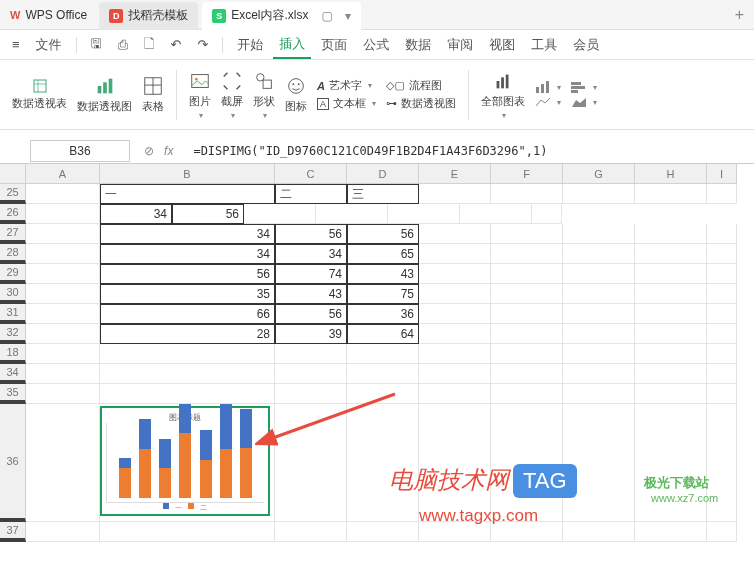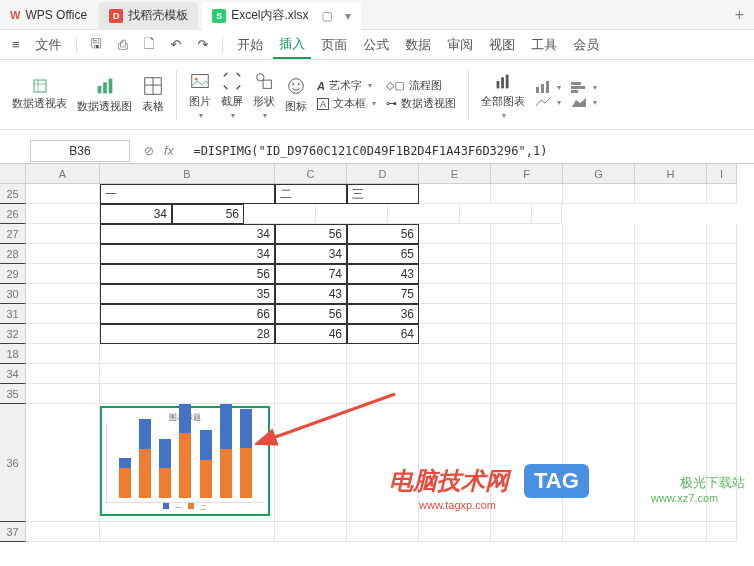--- a/index.html
+++ b/index.html
@@ -23,21 +23,21 @@
 .rib-big{display:flex;flex-direction:column;align-items:center;gap:2px;padding:2px 4px}
 .rib-label{font-size:11px;color:#444;white-space:nowrap}
 .rib-sep{width:1px;height:50px;background:#e0e0e0;margin:0 6px}
 .rib-stack{display:flex;flex-direction:column;gap:3px;padding:0 4px}
 .rib-row{display:flex;align-items:center;gap:4px;font-size:11px;color:#444;white-space:nowrap}
 .fx-bar{height:26px;display:flex;align-items:center;border-bottom:1px solid #ccc;padding:4px 0;gap:6px;margin-top:8px}
 .name-box{width:100px;height:22px;border:1px solid #ccc;margin-left:30px;padding:0 10px;display:flex;align-items:center;justify-content:center;font-size:12px;background:#fff}
 .fx-icons{display:flex;gap:10px;margin:0 8px;color:#888}
 .fx-input{flex:1;padding:0 6px;font-size:12px;color:#333;font-family:Consolas,monospace}
 .sheet{position:relative;display:flex}
-.row-hdr{height:20px;background:#f0f0f0;border-bottom:1px solid #404040;border-right:1px solid #d0d0d0;display:flex;align-items:center;justify-content:center;font-size:11px;color:#777}
+.row-hdr{height:20px;background:#f0f0f0;border-bottom:4px solid #404040;border-right:1px solid #d0d0d0;display:flex;align-items:center;justify-content:center;font-size:11px;color:#777}
 .row-hdr.tall{height:118px}
 .grid{flex:1}
 .col-hdrs{display:flex;height:20px}
 .col-hdr{background:#f0f0f0;border-right:1px solid #d0d0d0;border-bottom:1px solid #d0d0d0;display:flex;align-items:center;justify-content:center;font-size:11px;color:#777}
 .cw-a{width:74px}.cw-b{width:175px}.cw-c{width:72px}.cw-d{width:72px}.cw-e{width:72px}.cw-f{width:72px}.cw-g{width:72px}.cw-h{width:72px}.cw-i{width:30px}
 .corner{width:26px;height:20px;background:#f0f0f0;border-right:1px solid #d0d0d0;border-bottom:1px solid #d0d0d0}
 .rows{}
 .row{display:flex;height:20px}
 .row.tall{height:118px}
 .cell{border-right:1px solid #e5e5e5;border-bottom:1px solid #e5e5e5;padding:0 4px;display:flex;align-items:center;font-size:12px;overflow:hidden}
@@ -45,21 +45,21 @@
 .cell.r{justify-content:flex-end}
 .chart-cell{position:relative;background:#fff}
 .chart-box{position:absolute;left:0;top:2px;width:170px;height:110px;border:2px solid #1a9e5c;background:#fff;padding:4px}
 .chart-title{text-align:center;font-size:8px;color:#666}
 .chart-body{height:80px;display:flex;align-items:flex-end;justify-content:space-around;padding:4px 8px;position:relative;border-left:1px solid #ddd;border-bottom:1px solid #ddd}
 .bar-col{width:12px;display:flex;flex-direction:column-reverse}
 .seg1{background:#ed7d31}
 .seg2{background:#4472c4}
 .chart-legend{display:flex;justify-content:center;gap:6px;font-size:7px;color:#888}
 .leg-sw{width:6px;height:6px;display:inline-block}
-.watermark{position:absolute;left:330px;top:70px;font-size:24px;font-weight:bold;display:flex;align-items:center;gap:15px}
+.watermark{position:absolute;left:330px;top:70px;font-size:24px;font-weight:normal;display:flex;gap:4px}
 .wm-text{color:#e74c3c;font-style:italic}
 .wm-tag{background:#4a90e2;color:#fff;padding:4px 10px;border-radius:6px;font-size:22px}
 .dd::after{content:"▾";font-size:8px;margin-left:2px;color:#888}
 </style>
 </head>
 <body>
 
 <div class="titlebar">
   <div class="app-name">
     <span class="wps-logo">W</span>
@@ -327,21 +327,21 @@
           <div class="cell cw-d bord r">36</div>
           <div class="cell cw-e"></div>
           <div class="cell cw-f"></div>
           <div class="cell cw-g"></div>
           <div class="cell cw-h"></div>
           <div class="cell cw-i"></div>
         </div>
         <div class="row">
           <div class="cell cw-a"></div>
           <div class="cell cw-b bord r">28</div>
-          <div class="cell cw-c bord r">46</div>
+          <div class="cell cw-c bord r">39</div>
           <div class="cell cw-d bord r">64</div>
           <div class="cell cw-e"></div>
           <div class="cell cw-f"></div>
           <div class="cell cw-g"></div>
           <div class="cell cw-h"></div>
           <div class="cell cw-i"></div>
         </div>
         <div class="row">
           <div class="cell cw-a"></div>
           <div class="cell cw-b"></div>
@@ -427,22 +427,22 @@
               </defs>
               <line x1="140" y1="10" x2="15" y2="55" stroke="#e74c3c" stroke-width="3" marker-end="url(#ah)"></line>
             </svg>
           </div>
           <div class="cell cw-d"></div>
           <div class="cell cw-e" style="position: relative; overflow: visible;">
             <div class="watermark" style="position: absolute; left: -30px; top: 60px; white-space: nowrap;">
               <span class="wm-text">电脑技术网</span> 
               <span class="wm-tag">TAG</span>
             </div>
-            <div style="position: absolute; left: 0px; top: 95px; font-size: 11px; color: rgb(231, 76, 60); white-space: nowrap;">www.tagxp.com</div>
-            <div style="position: absolute; left: 225px; top: 70px; font-size: 13px; color: rgb(92, 184, 92); font-weight: normal; white-space: nowrap; margin-left: 36px;">极光下载站</div>
+            <div style="position: absolute; left: 0px; top: 102px; font-size: 17px; color: rgb(231, 76, 60); white-space: nowrap;">www.tagxp.com</div>
+            <div style="position: absolute; left: 225px; top: 70px; font-size: 13px; color: rgb(92, 184, 92); font-weight: bold; white-space: nowrap;">极光下载站</div>
             <div style="position: absolute; left: 232px; top: 88px; font-size: 11px; color: rgb(92, 184, 92); white-space: nowrap;">www.xz7.com</div>
           </div>
           <div class="cell cw-f"></div>
           <div class="cell cw-g"></div>
           <div class="cell cw-h"></div>
           <div class="cell cw-i"></div>
         </div>
         <div class="row">
           <div class="cell cw-a"></div>
           <div class="cell cw-b"></div>

